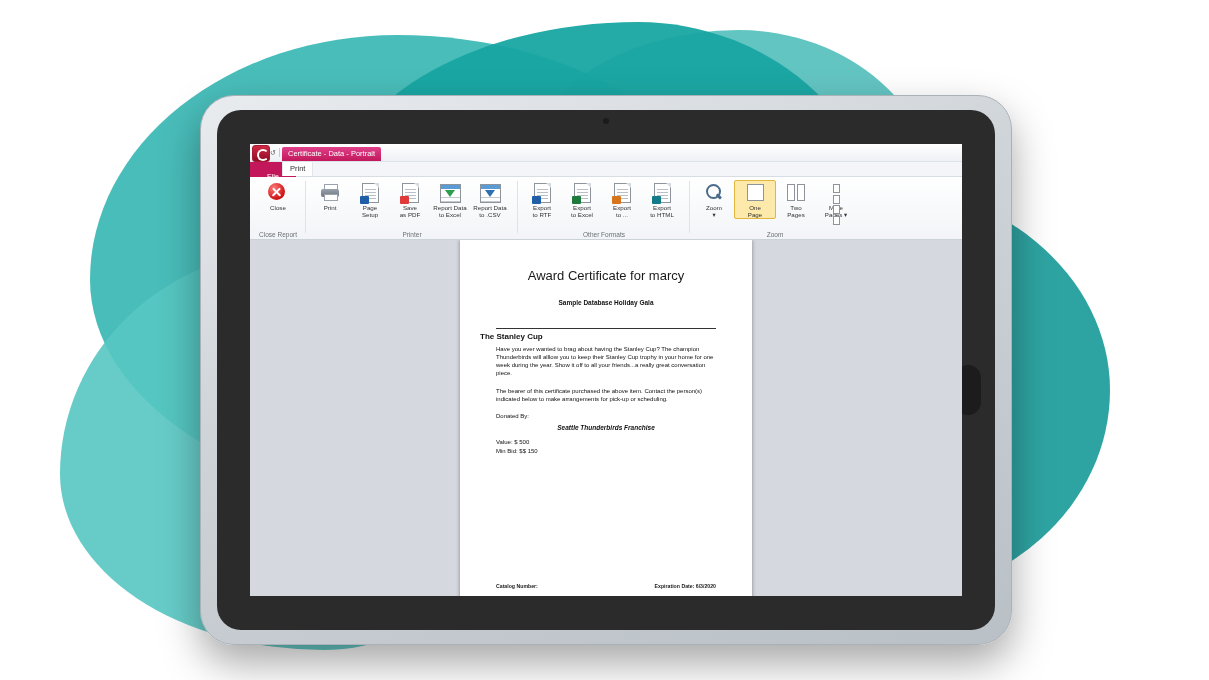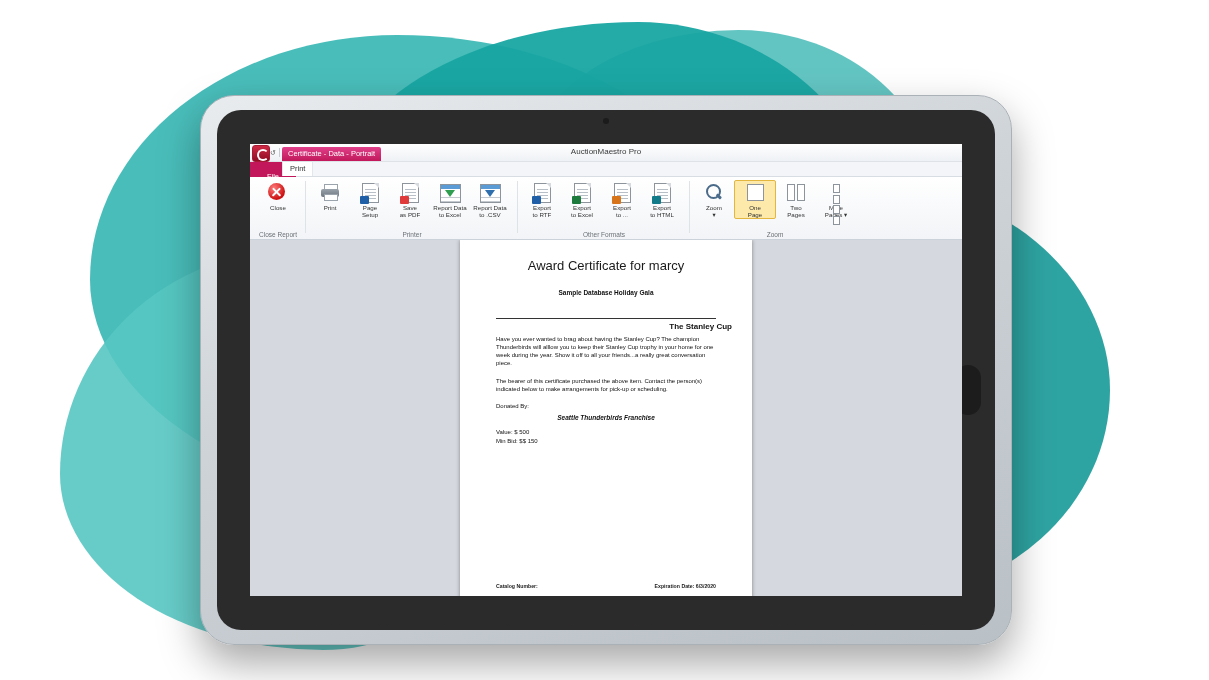--- a/index.html
+++ b/index.html
@@ -436,36 +436,36 @@
     letter-spacing: .1px;
   }
   .org-sub {
     font-size: 4.2px;
     color: #2a8f99;
     margin-top: 1px;
   }
   .cert-title {
     text-align: center;
     font-size: 13px;
-    margin-top: 4px;
+    margin-top: 14px;
     color: #1a1a1a;
   }
   .cert-sub {
     text-align: center;
     font-size: 6.5px;
     font-weight: bold;
     margin-top: 16px;
     color: #111;
   }
   .rule {
     margin: 22px 16px 0;
     border-top: 1px solid #333;
   }
   .item-title {
-    text-align: right;
+    text-align: left;
     font-size: 8px;
     font-weight: bold;
     margin-top: 3px;
   }
   .body-text {
     font-size: 6px;
     line-height: 8px;
     margin: 4px 16px 0;
     text-align: left;
   }
@@ -517,21 +517,20 @@
 
           <div id="titlebar">
             <div id="orb">
               <div class="glyph"></div>
             </div>
             <div id="qat">
               <span>↺</span>
               <span class="sep"></span>
               <span>▾</span>
             </div>
-            <div id="apptitle">AuctionMaestro Pro</div>
           </div>
 
           <div id="tabrow">
             <div class="tab" id="tab-file">File</div>
             <div class="tab" id="tab-print">Print</div>
             <div id="doc-chip">Certificate - Data - Portrait</div>
           </div>
 
           <div id="ribbon">
 

